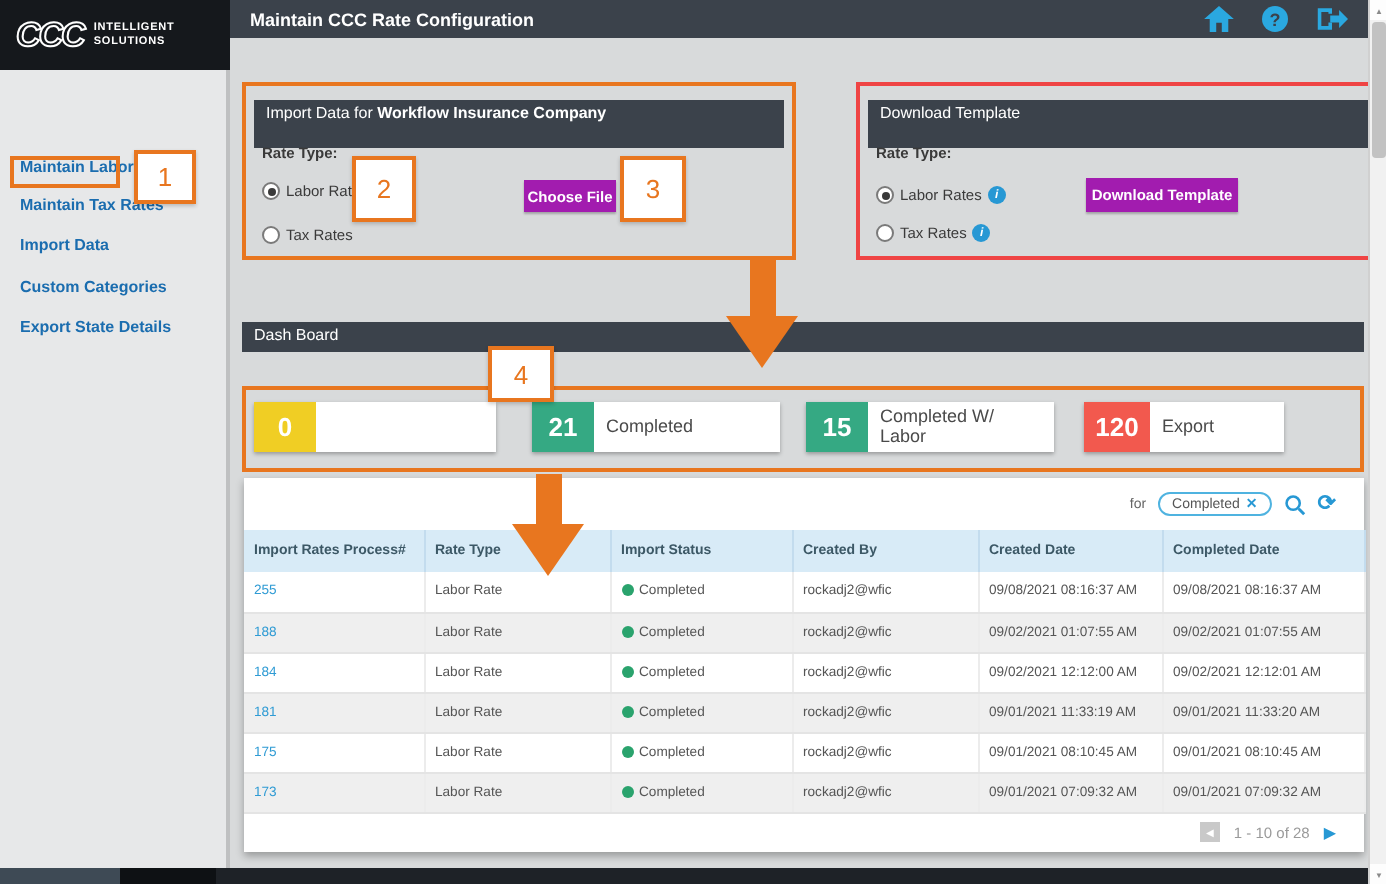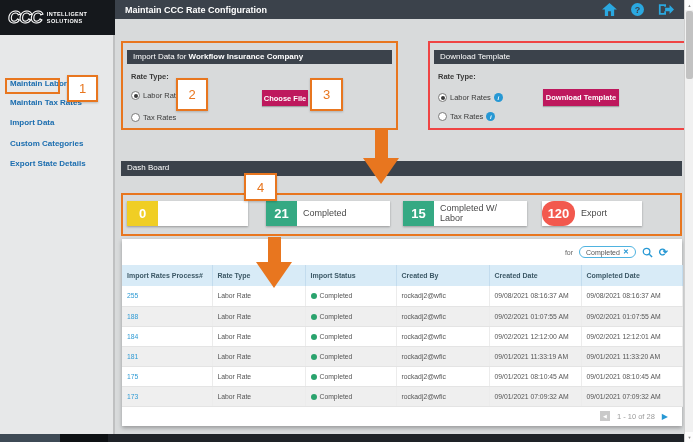--- a/index.html
+++ b/index.html
@@ -20,35 +20,35 @@
   .scroll-arrow { position:absolute; left:0; width:9px; height:10px; background:#fdfdfd; color:#8a8a8a; font-size:4px; display:flex; align-items:center; justify-content:center; }
   .scroll-thumb { position:absolute; left:1px; top:11px; width:7px; height:68px; background:#c2c2c2; border-radius:2px; }
 
   
   .sidebar { position:absolute; left:0; top:35px; width:115px; height:399px; background:#e7e8e9; border-right:2px solid #bfc0c1; z-index:3; }
   .side-item { position:absolute; left:10px; color:#1b6daf; font-size:8px; font-weight:bold; white-space:nowrap; cursor:pointer; }
 
   
   .main { position:absolute; left:117px; top:35px; width:567px; height:399px; background:#d8dadb; }
 
-  .panel-header { background:#3b424b; color:#fff; font-size:8px; height:14px; line-height:14px; padding-left:6px; font-weight:normal; white-space:nowrap; overflow:hidden; }
+  .panel-header { background:#3b424b; color:#fff; font-size:8px; height:24px; line-height:14px; padding-left:6px; font-weight:normal; white-space:nowrap; overflow:hidden; }
   .panel-header b { font-weight:bold; }
 
   .import-panel { position:absolute; left:121px; top:41px; width:277px; height:89px; border:2px solid #e8761f; background:#d8dadb; z-index:6; }
   .download-panel { position:absolute; left:428px; top:41px; width:277px; height:89px; border:2px solid #ef4444; background:#d8dadb; z-index:6; }
   .import-panel .panel-header, .download-panel .panel-header { margin:7px 4px 0 4px; }
 
   .rate-label { position:absolute; left:8px; top:29px; font-size:7.5px; font-weight:bold; color:#3a3a3a; }
   .radio-row { position:absolute; left:8px; display:flex; align-items:center; gap:3px; cursor:pointer; }
   .radio { width:9px; height:9px; border-radius:50%; border:1px solid #7a7a7a; background:#fff; position:relative; flex:0 0 auto; }
   .radio.checked::after { content:""; position:absolute; left:2px; top:2px; width:4px; height:4px; border-radius:50%; background:#3a3a3a; }
   .radio-label { font-size:7.5px; color:#3a3a3a; }
   .info-dot { width:9px; height:9px; border-radius:50%; background:#2798d4; color:#fff; font-size:6px; font-weight:bold; display:flex; align-items:center; justify-content:center; font-style:italic; }
 
-  .blue-btn { position:absolute; background:#be185d; color:#fff; font-size:7.5px; font-weight:bold; border:none; display:flex; align-items:center; justify-content:center; cursor:pointer; box-shadow:0 1px 1px rgba(0,0,0,.25); }
+  .blue-btn { position:absolute; background:#a21caf; color:#fff; font-size:7.5px; font-weight:bold; border:none; display:flex; align-items:center; justify-content:center; cursor:pointer; box-shadow:0 1px 1px rgba(0,0,0,.25); }
 
   
   .callout-box { position:absolute; background:#fff; border:2px solid #e8761f; color:#e8761f; font-size:13px; display:flex; align-items:center; justify-content:center; z-index:40; box-shadow:0 1px 2px rgba(0,0,0,.2); }
   .callout-frame { position:absolute; border:2px solid #e8761f; z-index:30; pointer-events:none; }
   .big-arrow { position:absolute; display:flex; flex-direction:column; align-items:center; z-index:35; pointer-events:none; }
   .big-arrow .stem { width:13px; background:#e8761f; }
   .big-arrow .head { width:0; height:0; border-left:18px solid transparent; border-right:18px solid transparent; border-top:26px solid #e8761f; }
 
   
   .dash-header { position:absolute; left:121px; top:161px; width:561px; height:15px; z-index:6; }
@@ -170,21 +170,21 @@
 </div>
 <div class="stat-card" style="left:266px; width:124px;">
   <span class="stat-num green">21</span>
   <span class="stat-label">Completed</span>
 </div>
 <div class="stat-card" style="left:403px; width:124px;">
   <span class="stat-num green">15</span>
   <span class="stat-label" style="white-space:normal; width:84px;">Completed W/ Labor</span>
 </div>
 <div class="stat-card" style="left:542px; width:100px;">
-  <span class="stat-num red" style="width:33px;border-radius:12px;">120</span>
+  <span class="stat-num red" style="width:33px;">120</span>
   <span class="stat-label">Export</span>
 </div>
 
 <div class="table-panel">
   <div class="filter-row">
     <span class="filter-label">for</span>
     <span class="chip">
       <span>Completed</span>
       <span class="x">✕</span>
     </span>

